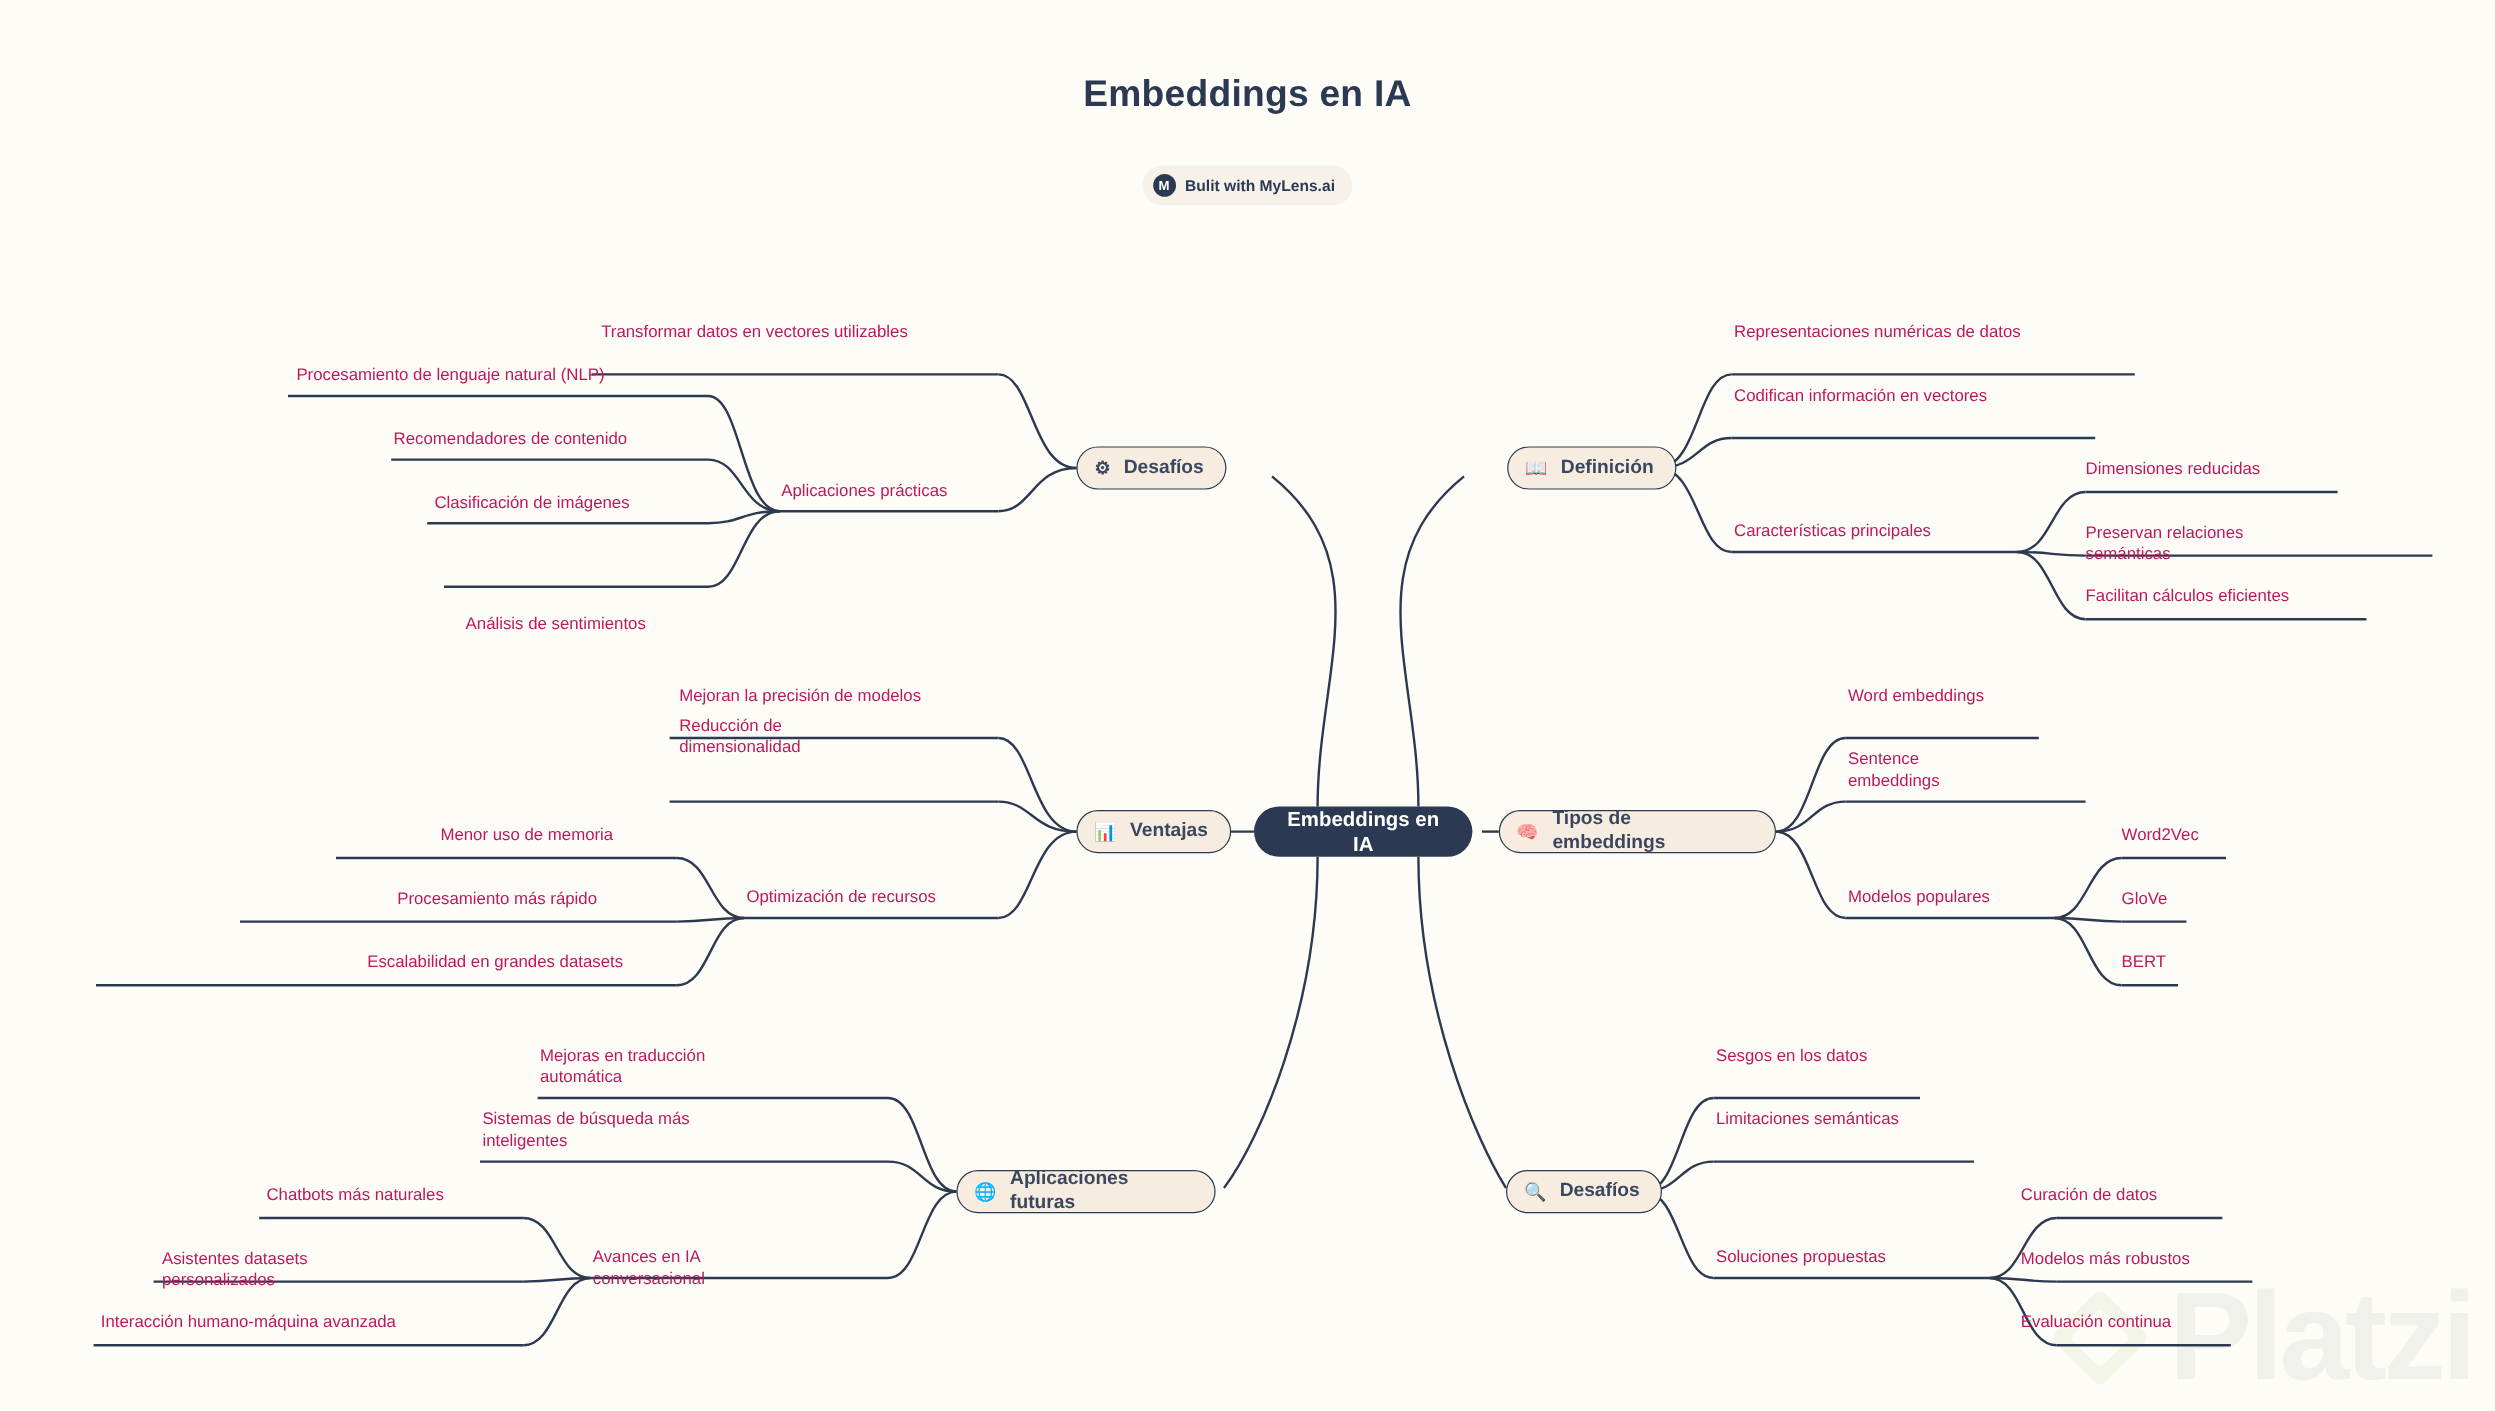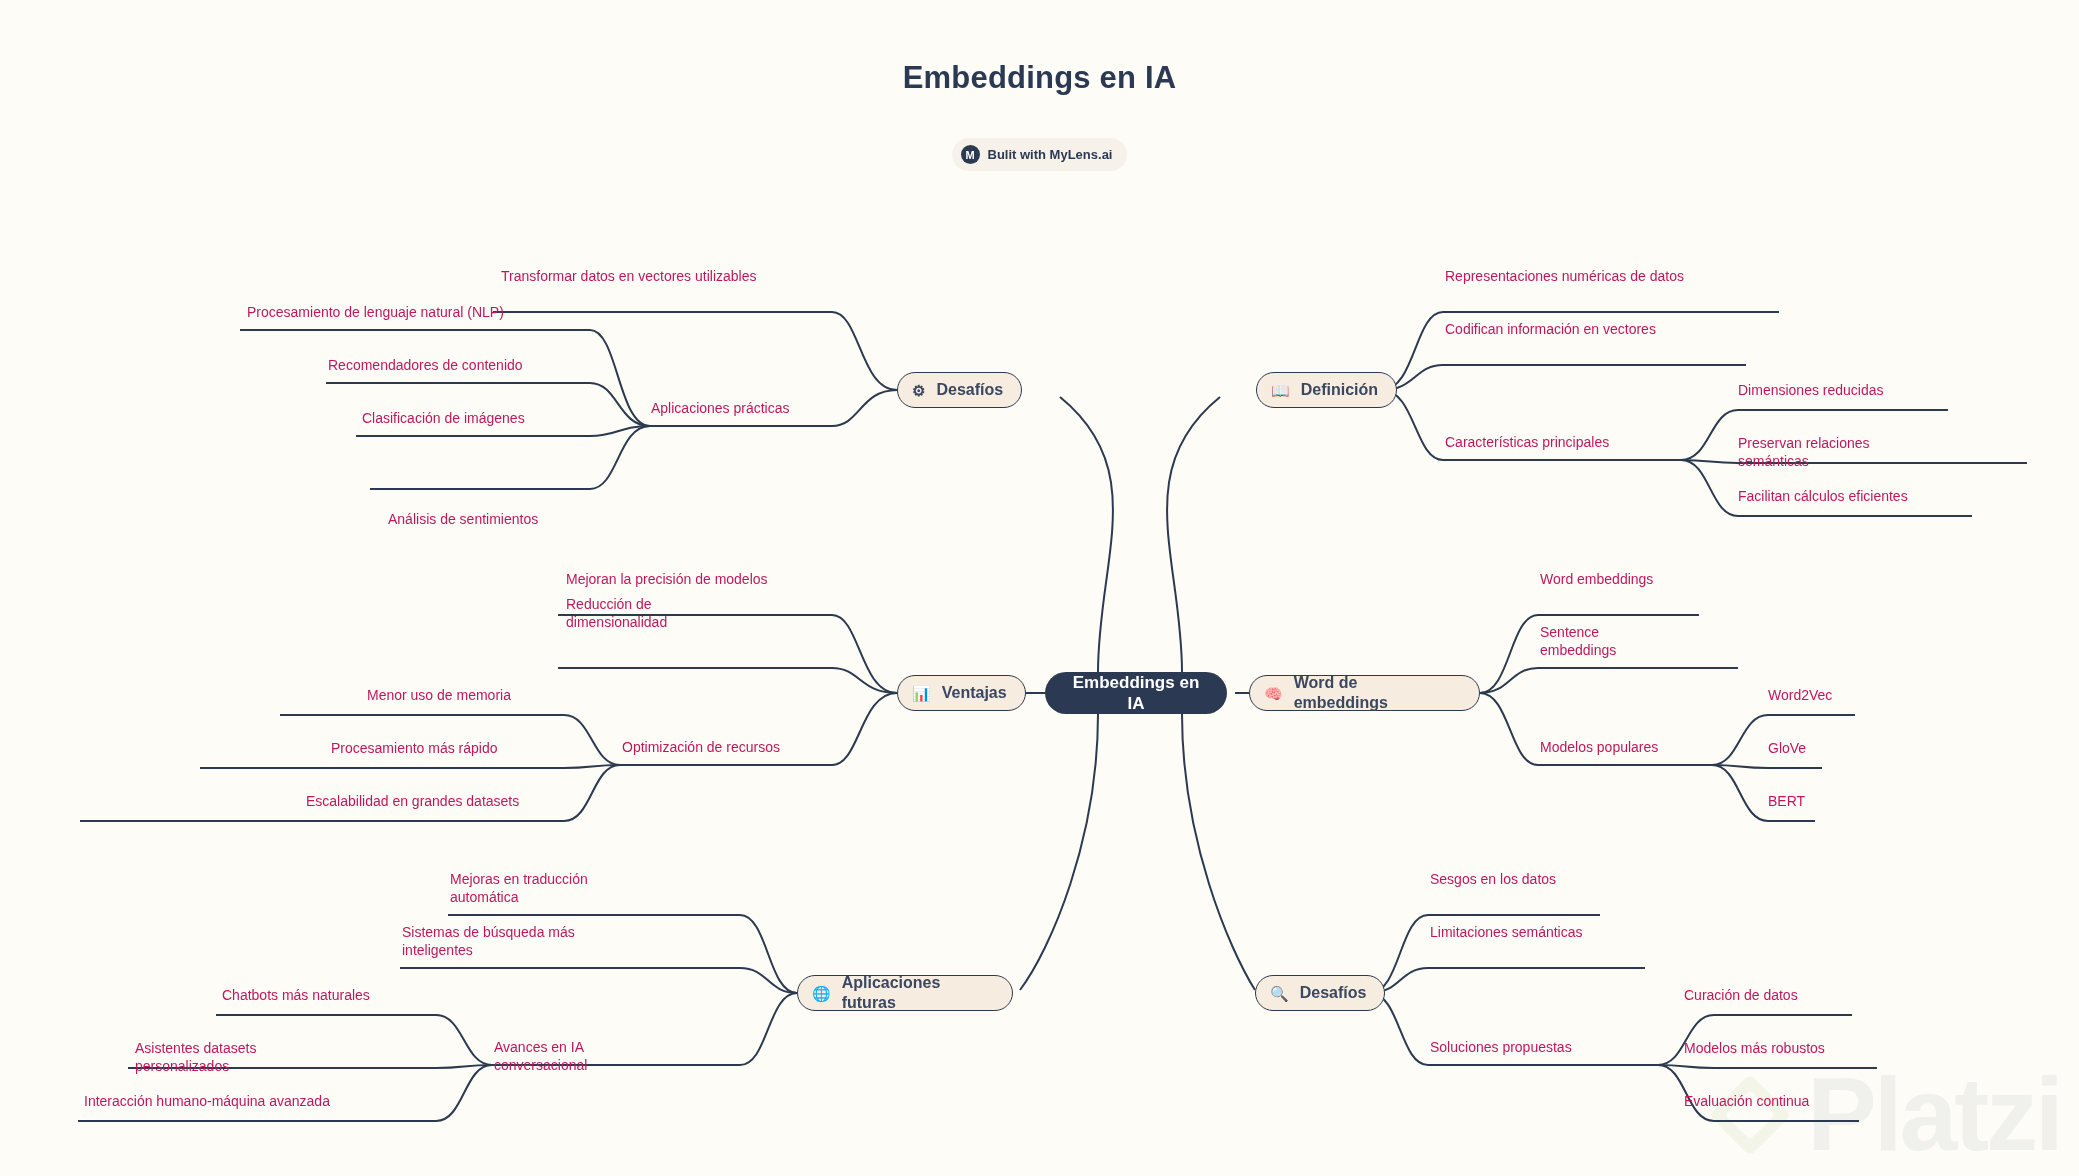--- a/index.html
+++ b/index.html
@@ -309,21 +309,21 @@
     <span class="blabel">Definición</span>
   </div>
 
   <div class="node branch" style="left:897px; top:675px;">
     <span class="bicon">📊</span>
     <span class="blabel">Ventajas</span>
   </div>
 
   <div class="node branch two-line" style="left:1249px; top:675px; width:231px;">
     <span class="bicon">🧠</span>
-    <span class="blabel">Word de embeddings</span>
+    <span class="blabel">Tipos de embeddings</span>
   </div>
 
   <div class="node branch two-line" style="left:797px; top:975px; width:216px;">
     <span class="bicon">🌐</span>
     <span class="blabel">Aplicaciones futuras</span>
   </div>
 
   <div class="node branch" style="left:1255px; top:975px;">
     <span class="bicon">🔍</span>
     <span class="blabel">Desafíos</span>

